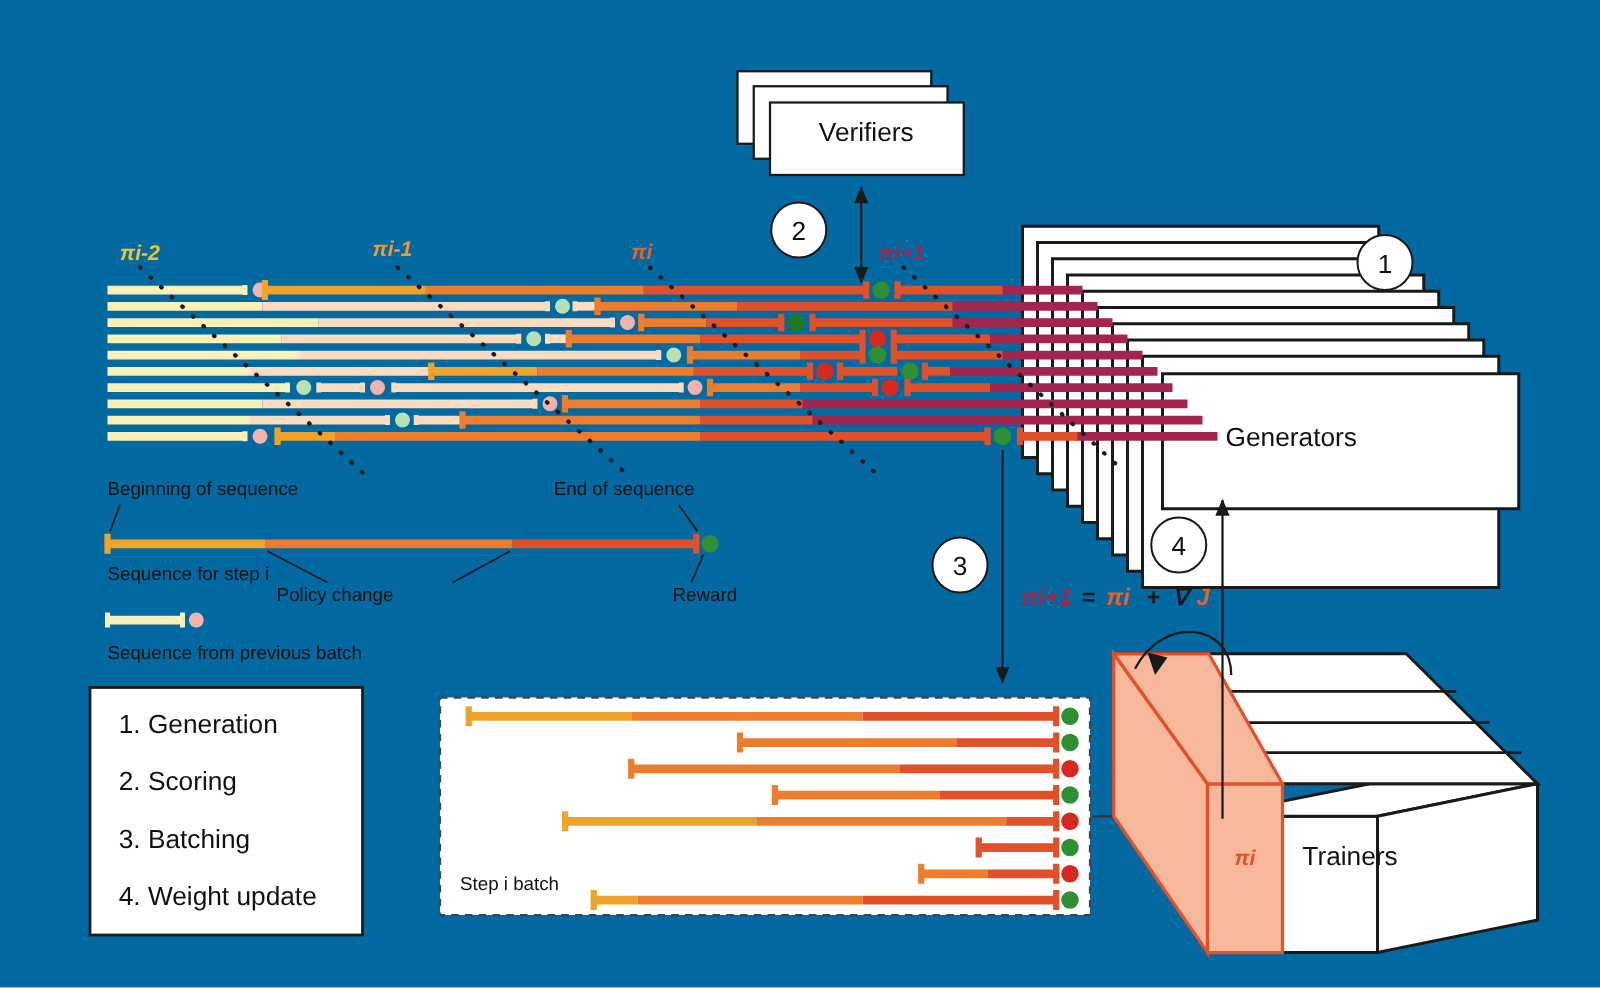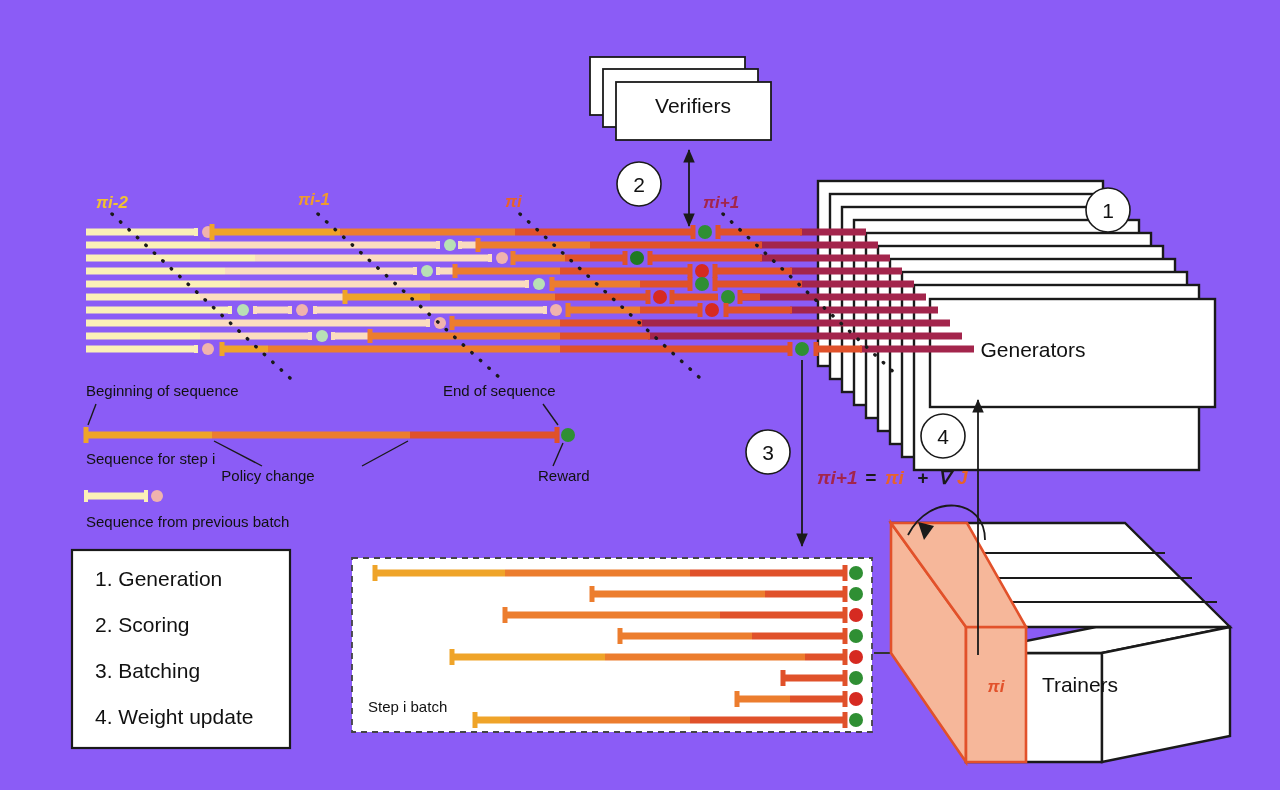--- a/index.html
+++ b/index.html
@@ -9,21 +9,21 @@
     background: #ffffff;
   }
   body {
     font-family: "Liberation Sans", sans-serif;
     color: #111111;
   }
   #stage {
     position: relative;
     width: 1280px;
     height: 790px;
-    background: #8b5cf6;
+    background: #0369a1;
     overflow: hidden;
   }
   #svg-root {
     position: absolute;
     left: 0;
     top: 0;
     width: 1280px;
     height: 790px;
   }
   .label-text {

